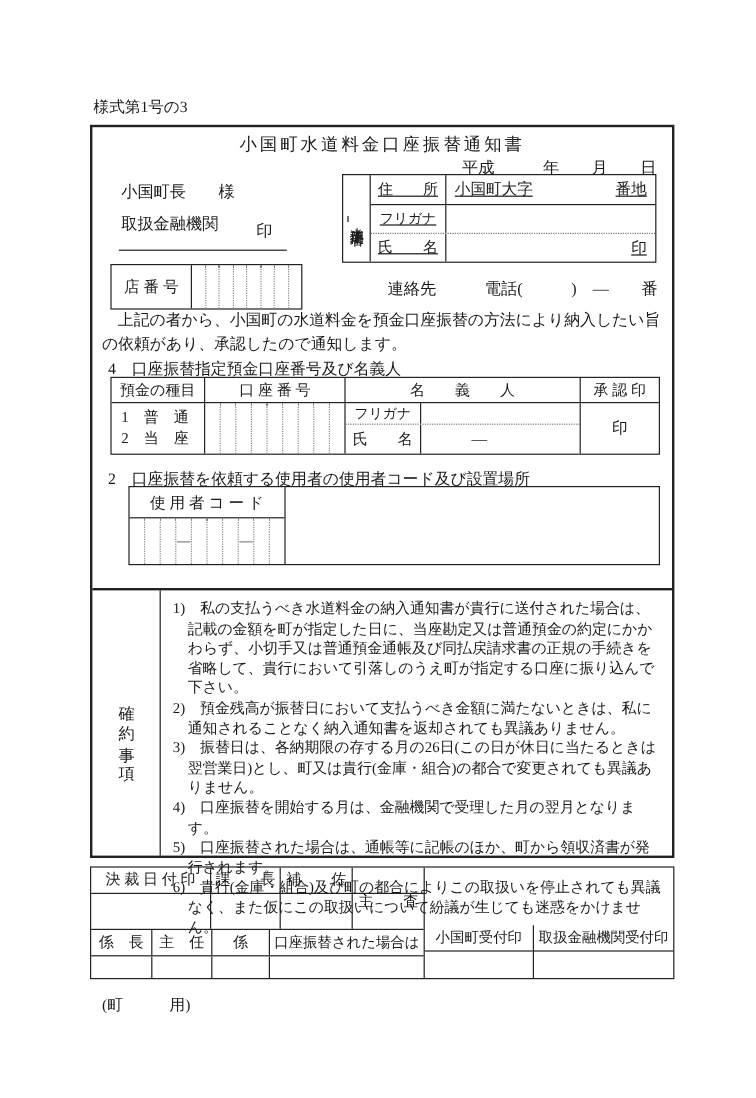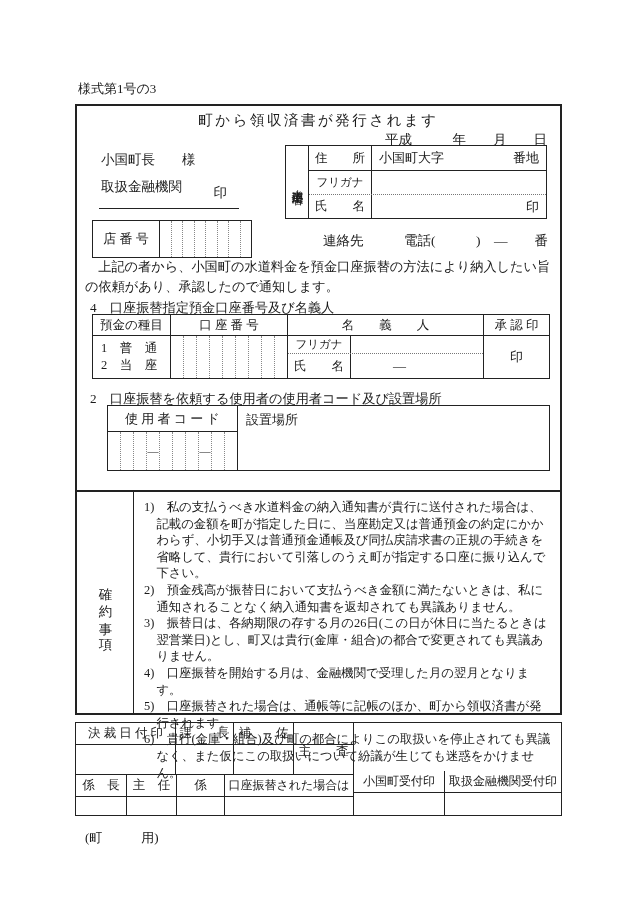--- a/index.html
+++ b/index.html
@@ -17,21 +17,21 @@
   .main-box { left: 75px; top: 104px; width: 487px; height: 611px; border: 2px solid #222; }
 
   .title { left:0; right:0; top: 5px; text-align: center; font-size: 14.5px; letter-spacing: 2.5px; }
   .date-line { top: 25px; right: 13px; font-size: 13.5px; }
   .addressee { left: 24px; top: 45px; font-size: 13.5px; }
   .fin-inst  { left: 24px; top: 72px; font-size: 13.5px; }
   .seal-line { left: 22px; top: 78px; width: 140px; height: 25px;
                border-bottom: 1px solid #222; text-align: right; padding-right: 12px; font-size: 13.5px; }
 
   
-  .user-box { left: 208px; top: 39px; width: 262px; height: 74px; border: 1px solid #222; display: flex; }
+  .user-box { left: 208px; top: 39px; width: 262px; height: 74px; border: 1px solid #222; display: flex; text-decoration: underline; }
   .user-vlabel { width: 23px; border-right: 1px solid #222; display:flex; align-items:center; justify-content:center;
                  writing-mode: vertical-rl; text-orientation: upright; font-size: 12px; letter-spacing: 1px; }
   .user-rows { flex: 1; display: flex; flex-direction: column; }
   .u-row { display: flex; }
   .u-row1 { height: 25px; border-bottom: 1px solid #222; }
   .u-row2 { height: 24px; border-bottom: 1px dotted #777; }
   .u-row3 { flex: 1; }
   .u-label { width: 63px; border-right: 1px solid #222; display:flex; align-items:center; justify-content:center; font-size: 12.5px; }
   .u-label.small { font-size: 11.5px; }
   .u-val { flex: 1; display:flex; align-items:center; padding: 0 7px; }
@@ -107,21 +107,21 @@
 
   .footer-note { left: 85px; top: 829px; font-size: 13px; font-family: Liberation Serif, serif; }
 </style>
 </head>
 <body>
 
 <div class="abs form-no">様式第1号の3</div>
 
 <div class="abs main-box">
 
-  <div class="abs title">町から領収済書が発行されます</div>
+  <div class="abs title">小国町水道料金口座振替通知書</div>
   <div class="abs date-line">平成　　　年　　月　　日</div>
 
   <div class="abs addressee">小国町長　　様</div>
   <div class="abs fin-inst">取扱金融機関</div>
   <div class="abs seal-line">印</div>
 
   <div class="abs user-box">
     <div class="user-vlabel">水道使用者</div>
     <div class="user-rows">
       <div class="u-row u-row1">
@@ -217,23 +217,20 @@
         <div></div>
         <div></div>
         <div>―</div>
         <div></div>
         <div></div>
         <div></div>
         <div>―</div>
         <div></div>
         <div></div>
       </div>
-    </div>
-    <div class="t2-col2">
-      <span>設置場所</span>
     </div>
   </div>
 
   <div class="abs terms">
     <div class="terms-label">確約事項</div>
     <div class="terms-body">
       <p class="term">1)　私の支払うべき水道料金の納入通知書が貴行に送付された場合は、記載の金額を町が指定した日に、当座勘定又は普通預金の約定にかかわらず、小切手又は普通預金通帳及び同払戻請求書の正規の手続きを省略して、貴行において引落しのうえ町が指定する口座に振り込んで下さい。</p>
       <p class="term">2)　預金残高が振替日において支払うべき金額に満たないときは、私に通知されることなく納入通知書を返却されても異議ありません。</p>
       <p class="term">3)　振替日は、各納期限の存する月の26日(この日が休日に当たるときは翌営業日)とし、町又は貴行(金庫・組合)の都合で変更されても異議ありません。</p>
       <p class="term">4)　口座振替を開始する月は、金融機関で受理した月の翌月となります。</p>

